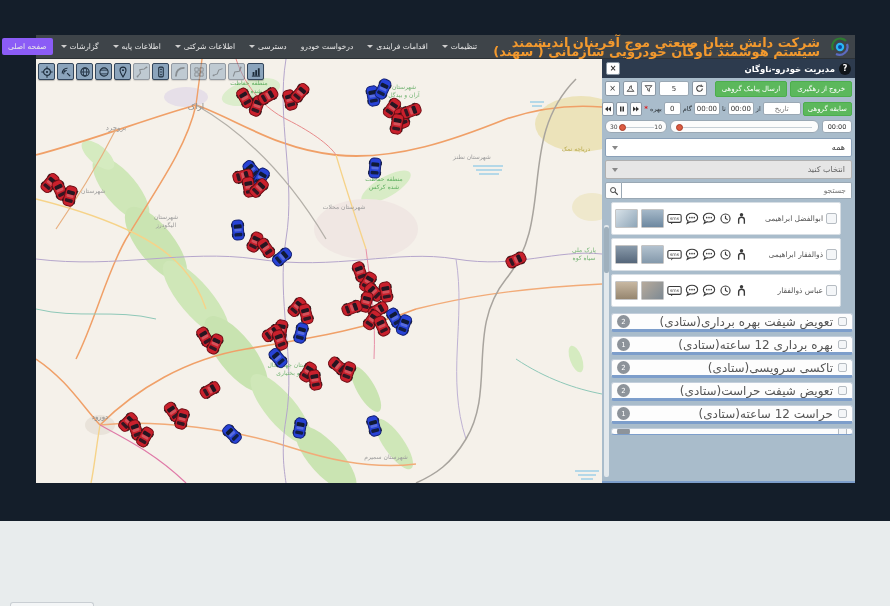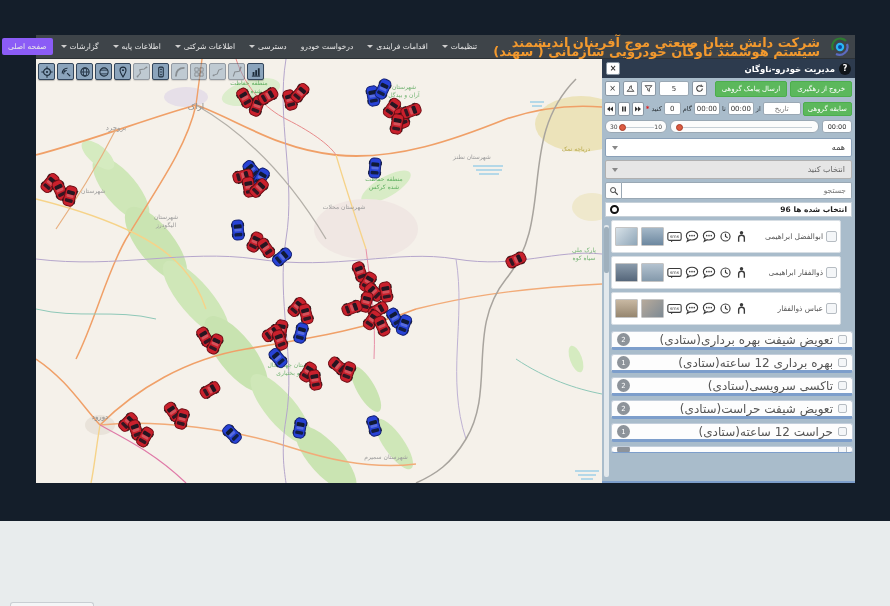--- a/index.html
+++ b/index.html
@@ -960,21 +960,21 @@
 
   <div class="ctl-row row-b">
     <button class="btn-green" style="padding:2px 4px;">سابقه گروهی</button>
     <input class="mini-input inp-date" placeholder="تاریخ" style="">
     <span class="lbl">از</span>
     <input class="mini-input inp-time" value="00:00" style="">
     <span class="lbl">تا</span>
     <input class="mini-input inp-time" value="00:00" style="">
     <span class="lbl">گام</span>
     <input class="mini-input inp-step" value="0" style="">
-    <span class="lbl">کنید</span>
+    <span class="lbl">بهره</span>
     <span class="red-star">*</span>
     <span class="mini-btn pb-btn">
       <svg width="8" height="8" viewBox="0 0 16 16">
         <path d="M2 3l6 5-6 5zM8 3l6 5-6 5z" fill="#333"></path>
       </svg>
     </span>
     <span class="mini-btn pb-btn">
       <svg width="8" height="8" viewBox="0 0 16 16">
         <path d="M4 3h3v10H4zM9 3h3v10H9z" fill="#333"></path>
       </svg>
@@ -1012,24 +1012,20 @@
   <div class="search-row">
     <span class="search-btn">
       <svg width="10" height="10" viewBox="0 0 16 16">
         <circle cx="6.5" cy="6.5" r="4" fill="none" stroke="#444" stroke-width="1.6"></circle>
         <path d="M9.5 9.5L14 14" stroke="#444" stroke-width="1.8"></path>
       </svg>
     </span>
     <input class="search-input" placeholder="جستجو" style="">
   </div>
 
-  <div class="selected-row">
-    <span class="selected-label">انتخاب شده ها 96</span>
-    <span class="ring-icon"></span>
-  </div>
 
   <div class="veh-list" id="veh-list">
       <div class="veh-row">
         <span class="chk"></span>
         <span class="veh-name">ابوالفضل ابراهیمی</span>
         <span class="veh-ic">
           <svg width="13" height="13" viewBox="0 0 16 16">
             <circle cx="8" cy="3.4" r="2.1" fill="#3a3a3a"></circle>
             <path d="M4.5 14.5V9.5C4.5 7.5 6 6.5 8 6.5s3.5 1 3.5 3v5" fill="none" stroke="#3a3a3a" stroke-width="1.7"></path>
           </svg>

